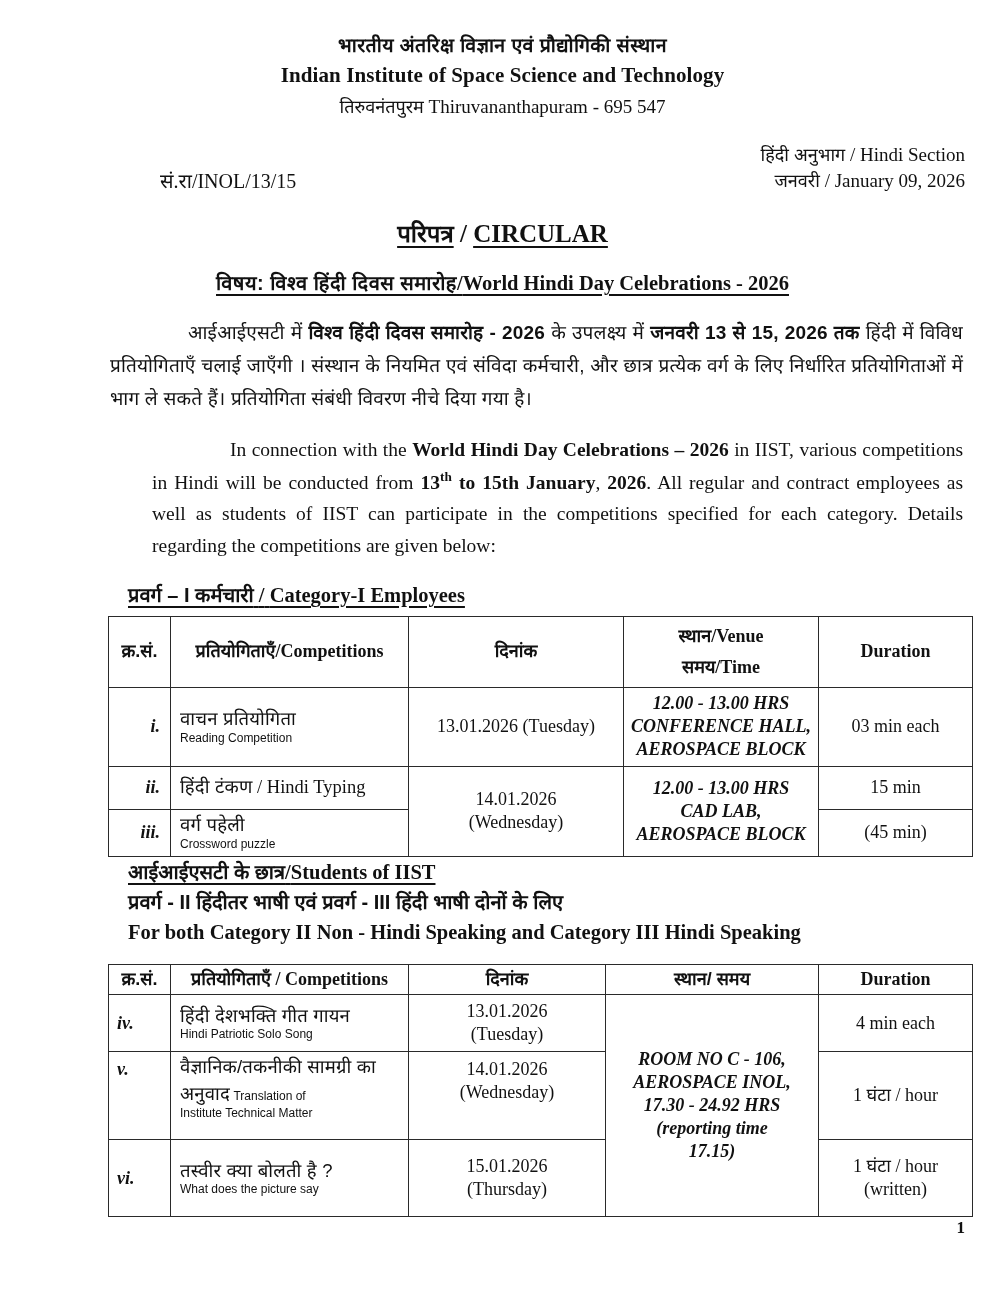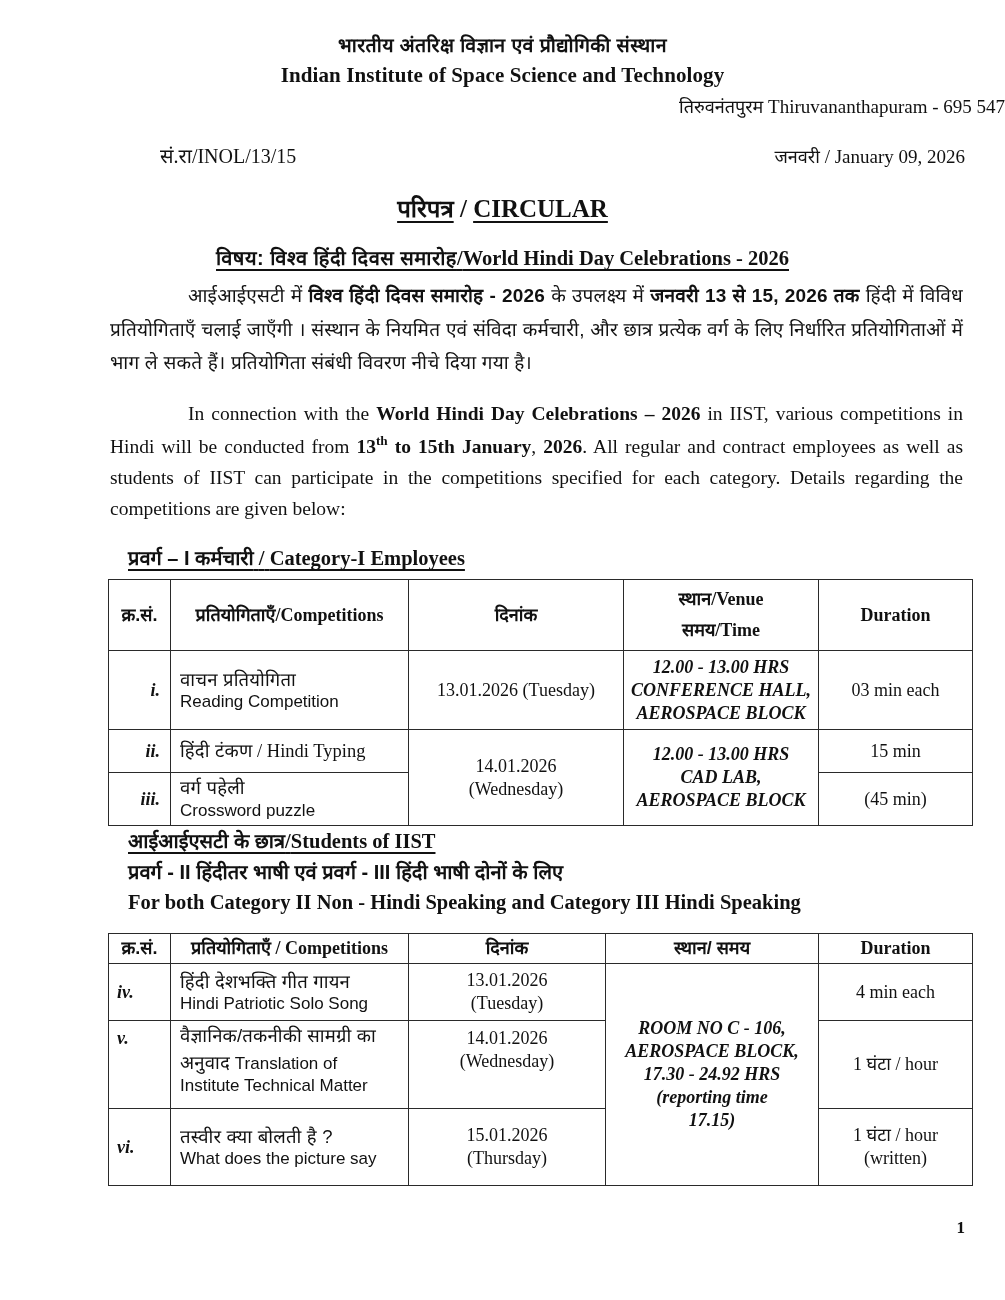--- a/index.html
+++ b/index.html
@@ -37,21 +37,20 @@
     font-weight: bold;
     font-size: 21px;
     line-height: 1.45;
     letter-spacing: 0.1px;
     margin-top: 2px;
   }
   .lh-city {
     font-size: 19px;
     line-height: 1.45;
     margin-top: 2px;
-    text-align: right;
   }
   .lh-city .dev {
     font-family: "Liberation Sans", "DejaVu Sans", sans-serif;
     font-size: 18px;
   }
 
   
   .refrow {
     display: flex;
     justify-content: space-between;
@@ -108,30 +107,31 @@
   
   .body-wrap {
     padding: 0 42px 0 110px;
   }
   .para-hi {
     font-family: "Liberation Sans", "DejaVu Sans", sans-serif;
     font-size: 19px;
     line-height: 1.75;
     text-align: justify;
     text-indent: 78px;
-    margin-top: 8px;
+    margin-top: 20px;
     letter-spacing: 0.2px;
   }
   .para-hi b { font-weight: bold; }
   .para-en {
     font-size: 19.5px;
     line-height: 1.62;
     text-align: justify;
     text-indent: 78px;
     margin-top: 13px;
+    margin-left: 42px;
   }
   .para-en b { font-weight: bold; }
   .para-en sup { font-size: 0.68em; vertical-align: super; }
 
   
   .cat-heading {
     padding: 0 42px 0 128px;
     margin-top: 12px;
     font-size: 20.5px;
     font-weight: bold;
@@ -203,21 +203,21 @@
     line-height: 1.32;
   }
   .comp-cell { padding-left: 9px !important; }
   .comp-hi {
     font-family: "Liberation Sans", "DejaVu Sans", sans-serif;
     font-size: 18.5px;
     letter-spacing: 0.2px;
   }
   .comp-en {
     font-family: "Liberation Sans", "DejaVu Sans", sans-serif;
-    font-size: 17px;
+    font-size: 12px;
   }
   .mixed-dev { font-family: "Liberation Sans", "DejaVu Sans", sans-serif; }
 
   .t1-head td { height: 64px; }
 
   
   .pagenum {
     position: absolute;
     right: 40px;
     bottom: 62px;
@@ -235,20 +235,25 @@
     <div class="lh-english">Indian Institute of Space Science and Technology</div>
     <div class="lh-city">
       <span class="dev">तिरुवनंतपुरम</span>
       <span>Thiruvananthapuram - 695 547</span>
     </div>
   </div>
 
   <div class="refrow">
     <div class="refno">सं.रा/INOL/13/15</div>
     <div class="sectionblock">
+      <div>
+        <span class="dev">हिंदी अनुभाग</span>
+        <span>/</span>
+        <span>Hindi Section</span>
+      </div>
       <div>
         <span class="dev">जनवरी</span>
         <span>/</span>
         <span>January 09, 2026</span>
       </div>
     </div>
   </div>
 
   <div class="circular-title">
     <span class="u"><span class="dev">परिपत्र</span></span>
@@ -371,21 +376,21 @@
           <td class="comp-cell">
             <div class="comp-hi">हिंदी देशभक्ति गीत गायन</div>
             <div class="comp-en">Hindi Patriotic Solo Song</div>
           </td>
           <td class="c-center">
             <div>13.01.2026</div>
             <div>(Tuesday)</div>
           </td>
           <td class="venue-it" rowspan="3">
             <div>ROOM NO C - 106,</div>
-            <div>AEROSPACE BLOCK,</div>
+            <div>AEROSPACE INOL,</div>
             <div>17.30 - 24.92 HRS</div>
             <div>(reporting time</div>
             <div>17.15)</div>
           </td>
           <td class="c-center">4 min each</td>
         </tr>
 
         <tr>
           <td class="c-num-l" style="height:78px; vertical-align:top; padding-top:6px !important;">v.</td>
           <td class="comp-cell" style="vertical-align:top;">

